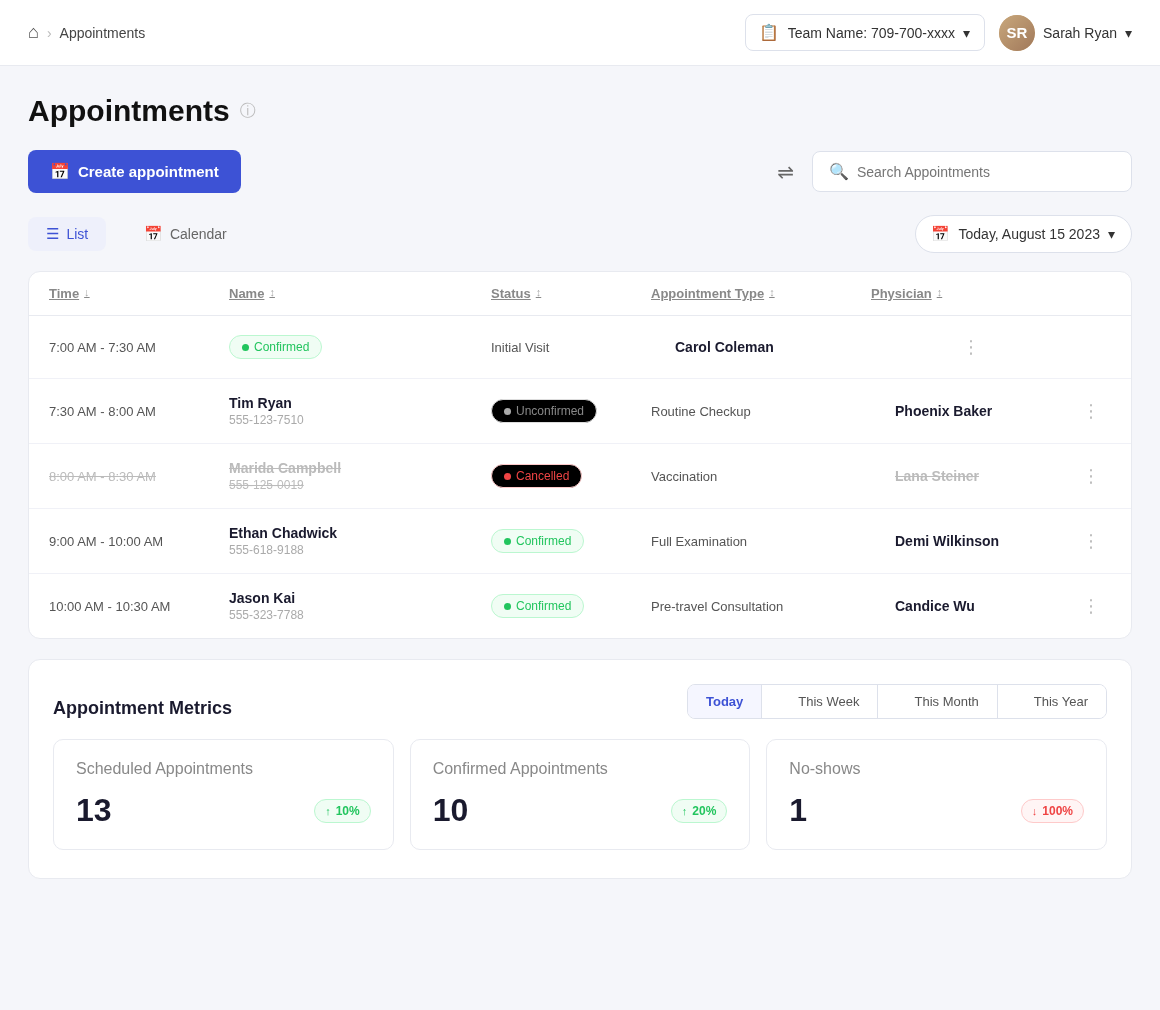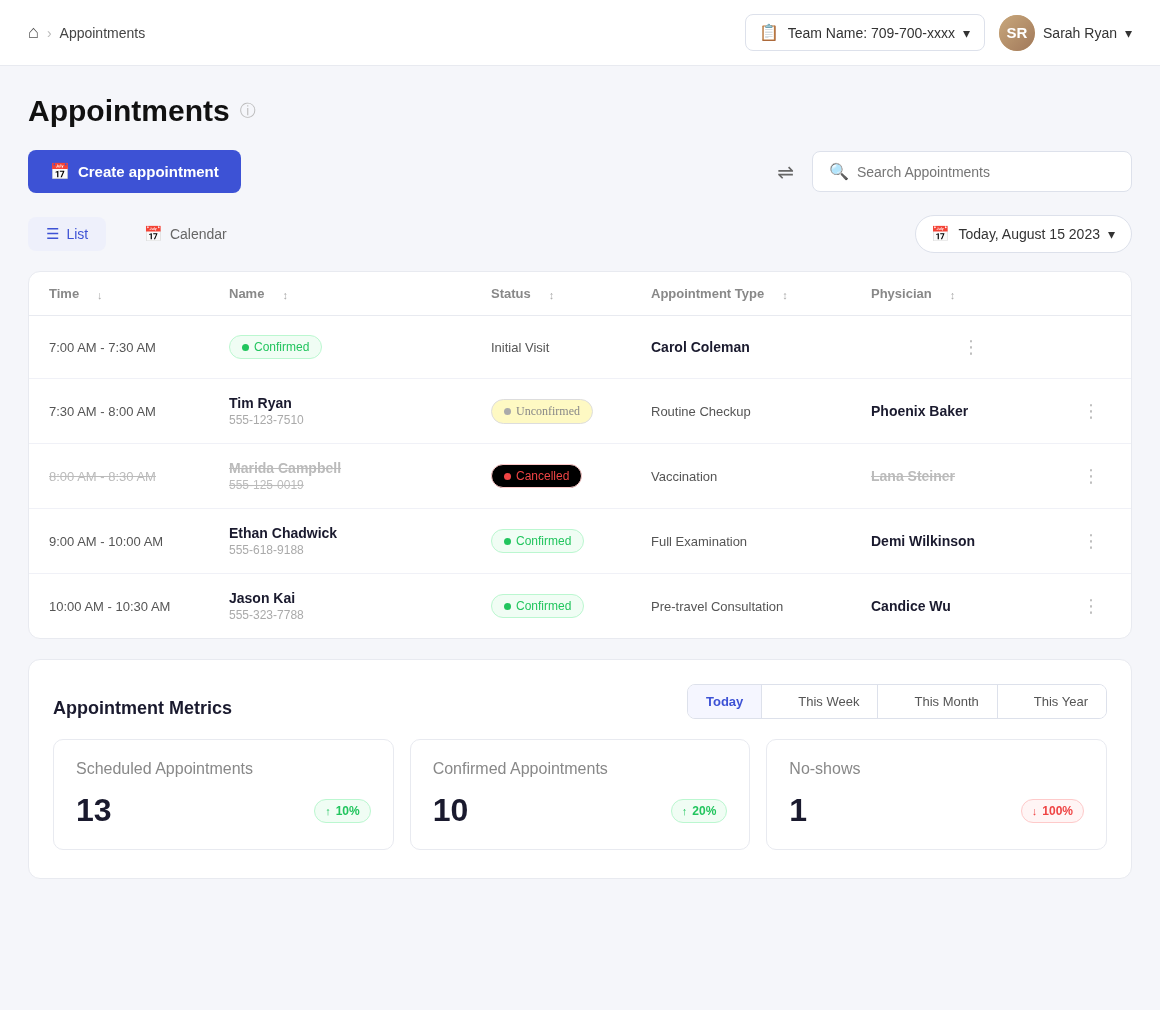--- a/index.html
+++ b/index.html
@@ -69,21 +69,21 @@
 
     .appointments-table {
       background: #fff; border-radius: 12px; border: 1px solid #e8eaf0;
       overflow: hidden; margin-bottom: 20px;
     }
     .table-header {
       display: grid; grid-template-columns: 180px 1fr 160px 220px 200px 40px;
       padding: 14px 20px; border-bottom: 1px solid #e8eaf0;
       font-size: 13px; font-weight: 600; color: #888;
     }
-    .table-header .col { display: flex; align-items: flex-end; gap: 18px; }
+    .table-header .col { display: flex; align-items: flex-start; gap: 5px; text-decoration: underline; }
     .sort-icon { font-size: 11px; color: #aaa; }
 
     .table-row {
       display: grid; grid-template-columns: 180px 1fr 160px 220px 200px 40px;
       padding: 16px 20px; border-bottom: 1px solid #f0f1f7; align-items: center;
     }
     .table-row:last-child { border-bottom: none; }
     .table-row.cancelled { color: #bbb; }
     .table-row.cancelled .cell-text { text-decoration: line-through; color: #bbb; }
     .table-row.cancelled .cell-sub { text-decoration: line-through; color: #bbb; }
@@ -92,29 +92,29 @@
 
     .cell-time { font-size: 13px; color: #555; }
     .cell-name .cell-text { font-size: 14px; font-weight: 600; color: #1a1a2e; }
     .cell-name .cell-sub { font-size: 12px; color: #aaa; margin-top: 2px; }
     .status-badge {
       display: inline-flex; align-items: center; gap: 5px;
       padding: 4px 12px; border-radius: 20px; font-size: 12px; font-weight: 500;
       border: 1px solid; white-space: nowrap;
     }
     .status-badge.confirmed { color: #22c55e; border-color: #bbf7d0; background: #f0fdf4; }
-    .status-badge.unconfirmed { color: #888; border-color: #ddd; background: #fef9c3; font-family: Liberation Serif, serif; }
+    .status-badge.unconfirmed { color: #888; border-color: #ddd; background: #000000; }
     .status-badge.cancelled { color: #ef4444; border-color: #fecaca; background: #000000; text-align: right; }
     .status-dot { width: 7px; height: 7px; border-radius: 50%; }
     .status-dot.confirmed { background: #22c55e; }
     .status-dot.unconfirmed { background: #aaa; }
     .status-dot.cancelled { background: #ef4444; }
 
     .cell-type { font-size: 13px; color: #555; }
-    .cell-physician { font-size: 14px; font-weight: 600; color: #1a1a2e; }
+    .cell-physician { font-size: 14px; font-weight: 600; color: #1a1a2e; margin-left: 24px; }
     .more-btn { background: none; border: none; cursor: pointer; color: #bbb; font-size: 18px; padding: 4px 6px; }
 
     
     .metrics-section {
       background: #fff; border-radius: 12px; border: 1px solid #e8eaf0;
       padding: 24px 24px 28px;
     }
     .metrics-header { display: flex; align-items: flex-end; justify-content: space-between; margin-bottom: 20px; }
     .metrics-title { font-size: 18px; font-weight: 700; color: #1a1a2e; }
     .metrics-tabs { display: flex; gap: 18px; border: 1px solid #dde1eb; border-radius: 8px; overflow: hidden; }

